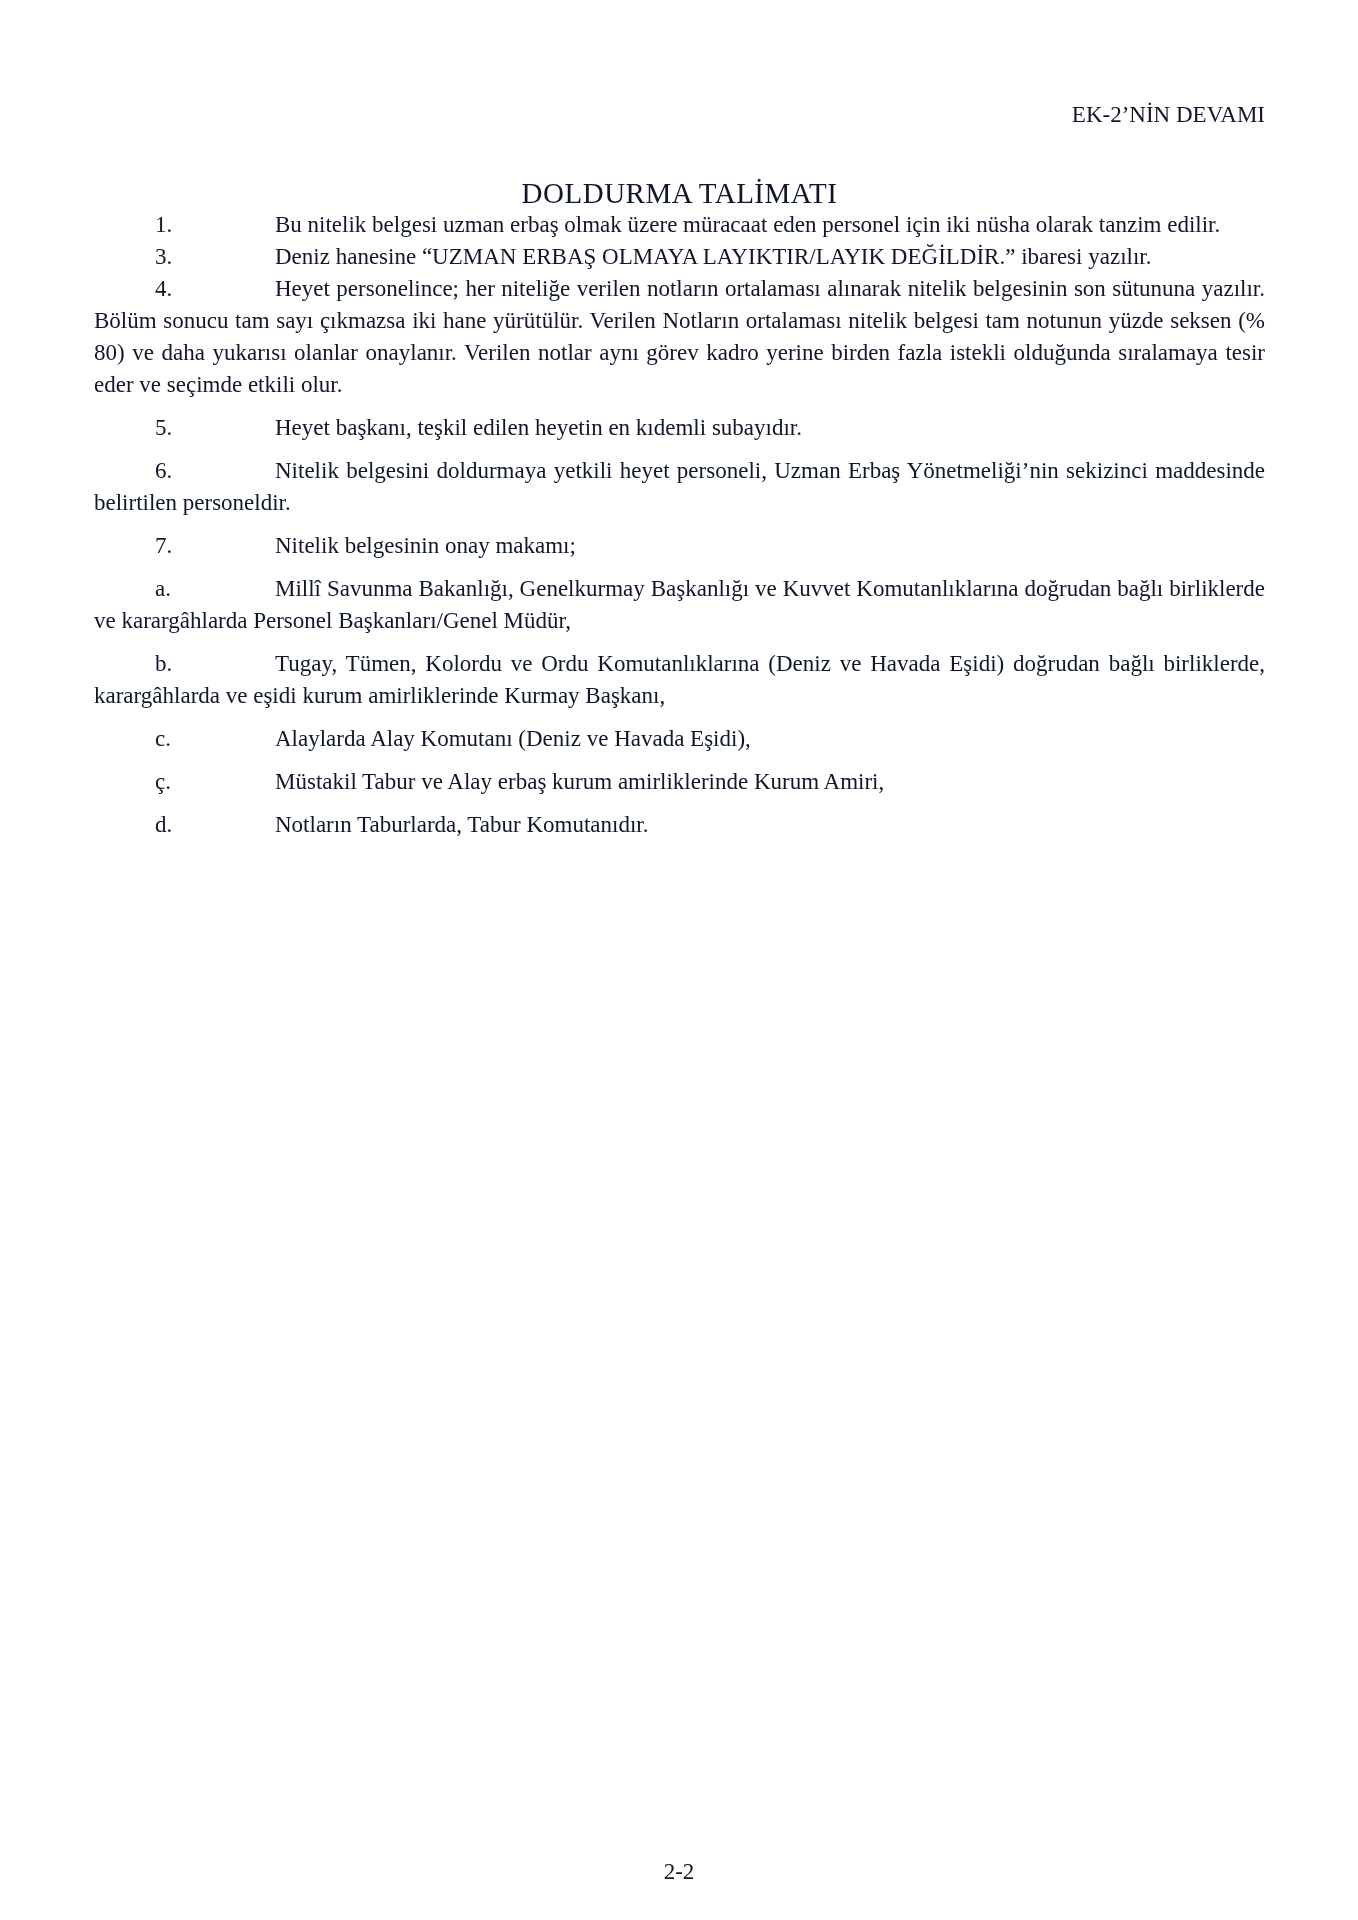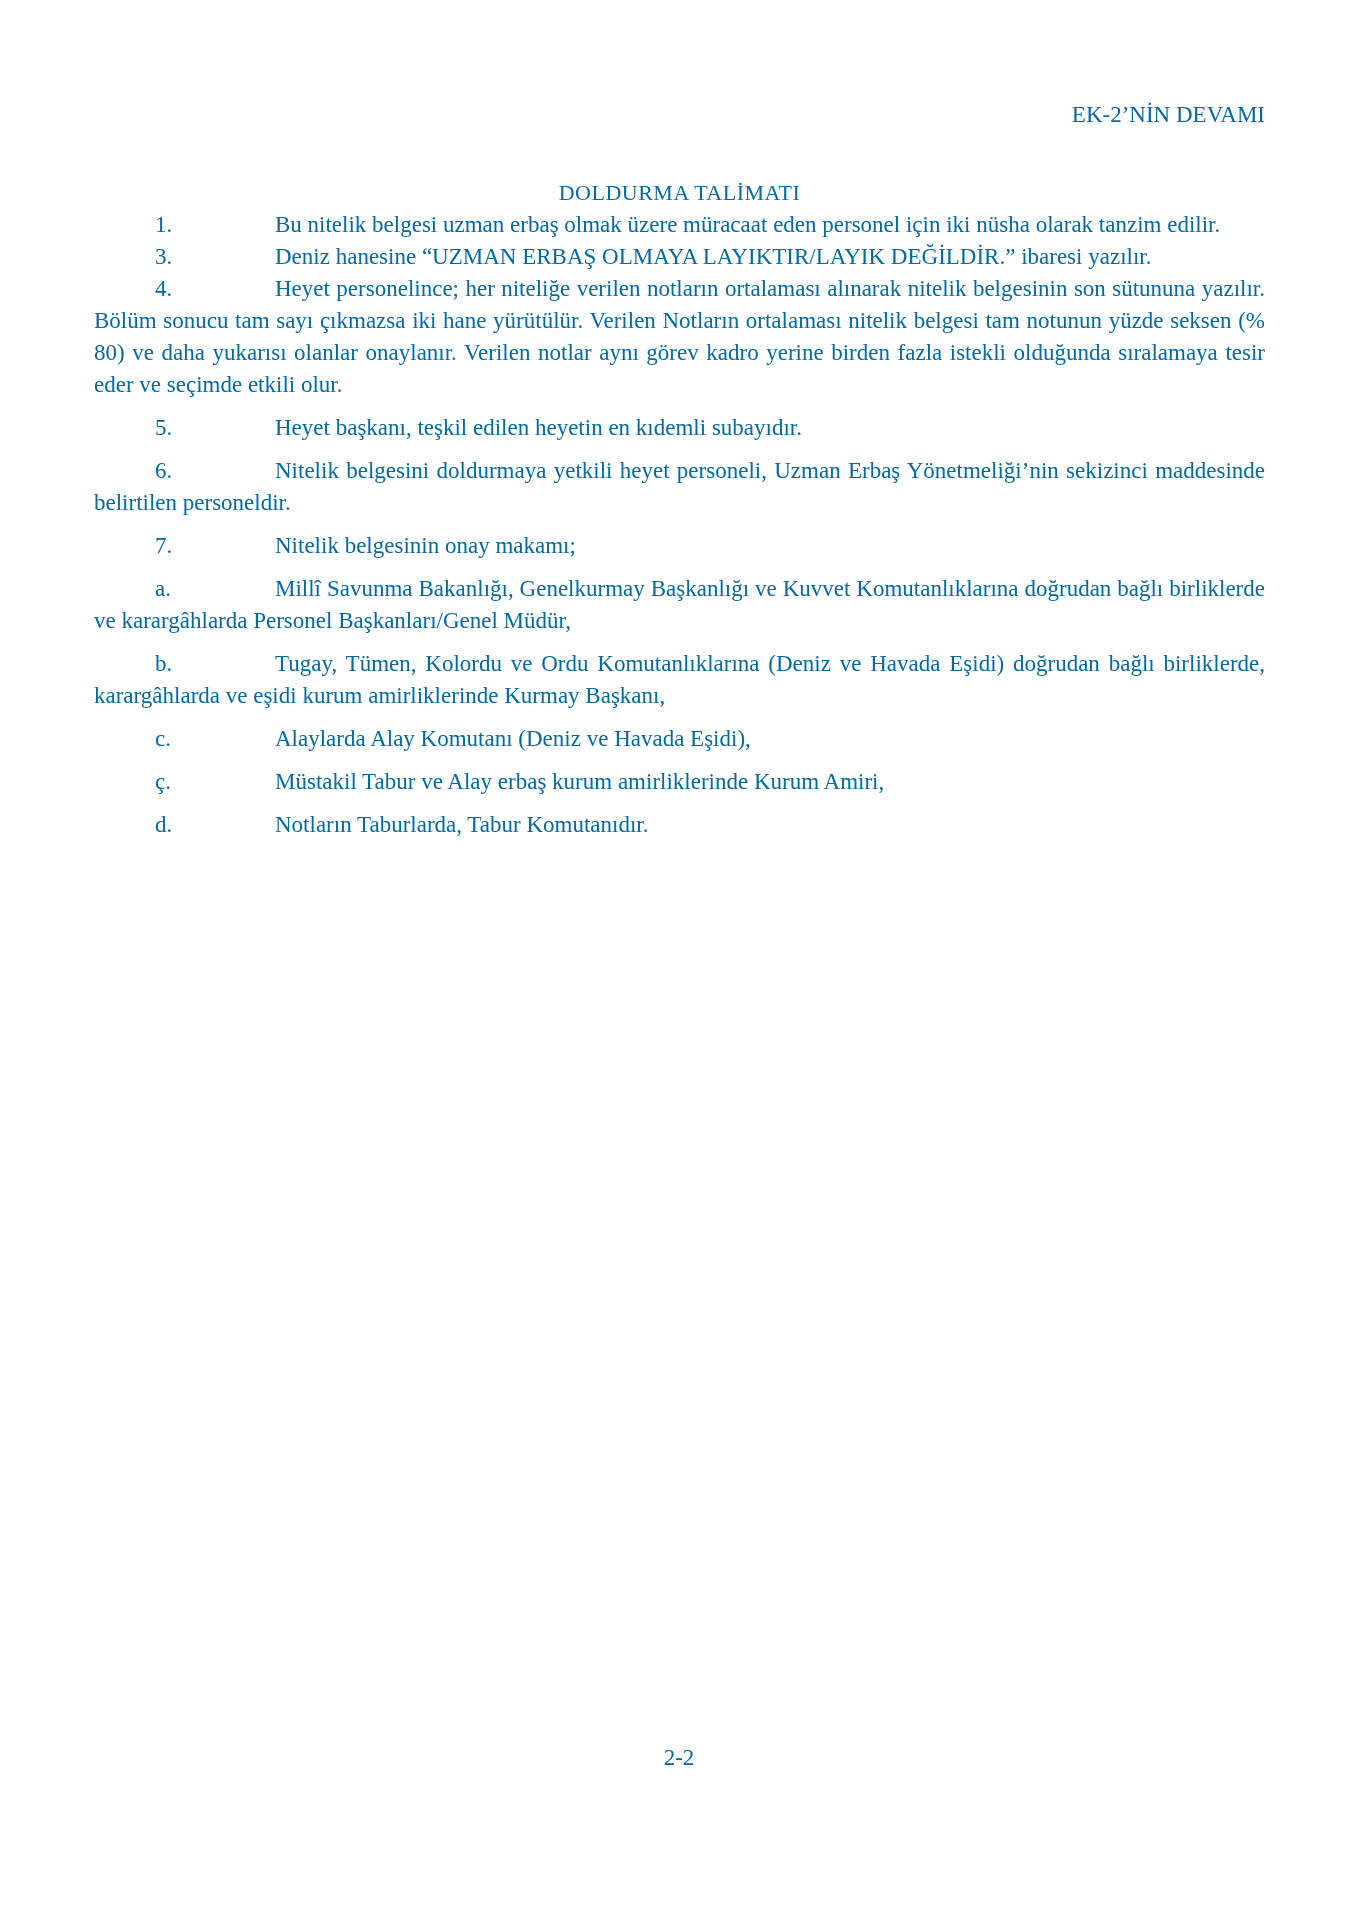--- a/index.html
+++ b/index.html
@@ -1,56 +1,56 @@
 <!DOCTYPE html>
 <html lang="tr"><head>
 <meta charset="utf-8">
 <style>
   html, body { margin: 0; padding: 0; background: #ffffff; }
   .page {
     position: relative;
     width: 1358px;
     height: 1920px;
     background: #ffffff;
-    color: #0369a1;
+    color: #0f172a;
     font-family: "Liberation Serif", "DejaVu Serif", serif;
     font-size: 23px;
     overflow: hidden;
     margin: 0 auto;
   }
   .content { padding: 99px 93px 0 94px; }
   .header-right {
     text-align: right;
     line-height: 32px;
     white-space: nowrap;
   }
   .doc-title {
     text-align: center;
     margin-top: 46px;
     line-height: 32px;
     letter-spacing: 0.5px;
     font-weight: normal;
-    font-size: 22px;
+    font-size: 29px;
   }
   .paras { }
   p.para {
     margin: 0;
     text-align: justify;
     text-indent: 61px;
     line-height: 32px;
   }
   p.para.spaced { margin-top: 11px; }
   .num {
     display: inline-block;
     width: 120px;
     text-indent: 0;
   }
   .footer {
     position: absolute;
-    top: 1742px;
+    top: 1856px;
     left: 0;
     width: 100%;
     text-align: center;
     line-height: 32px;
   }
 </style>
 </head>
 <body>
 
 <div class="page">

